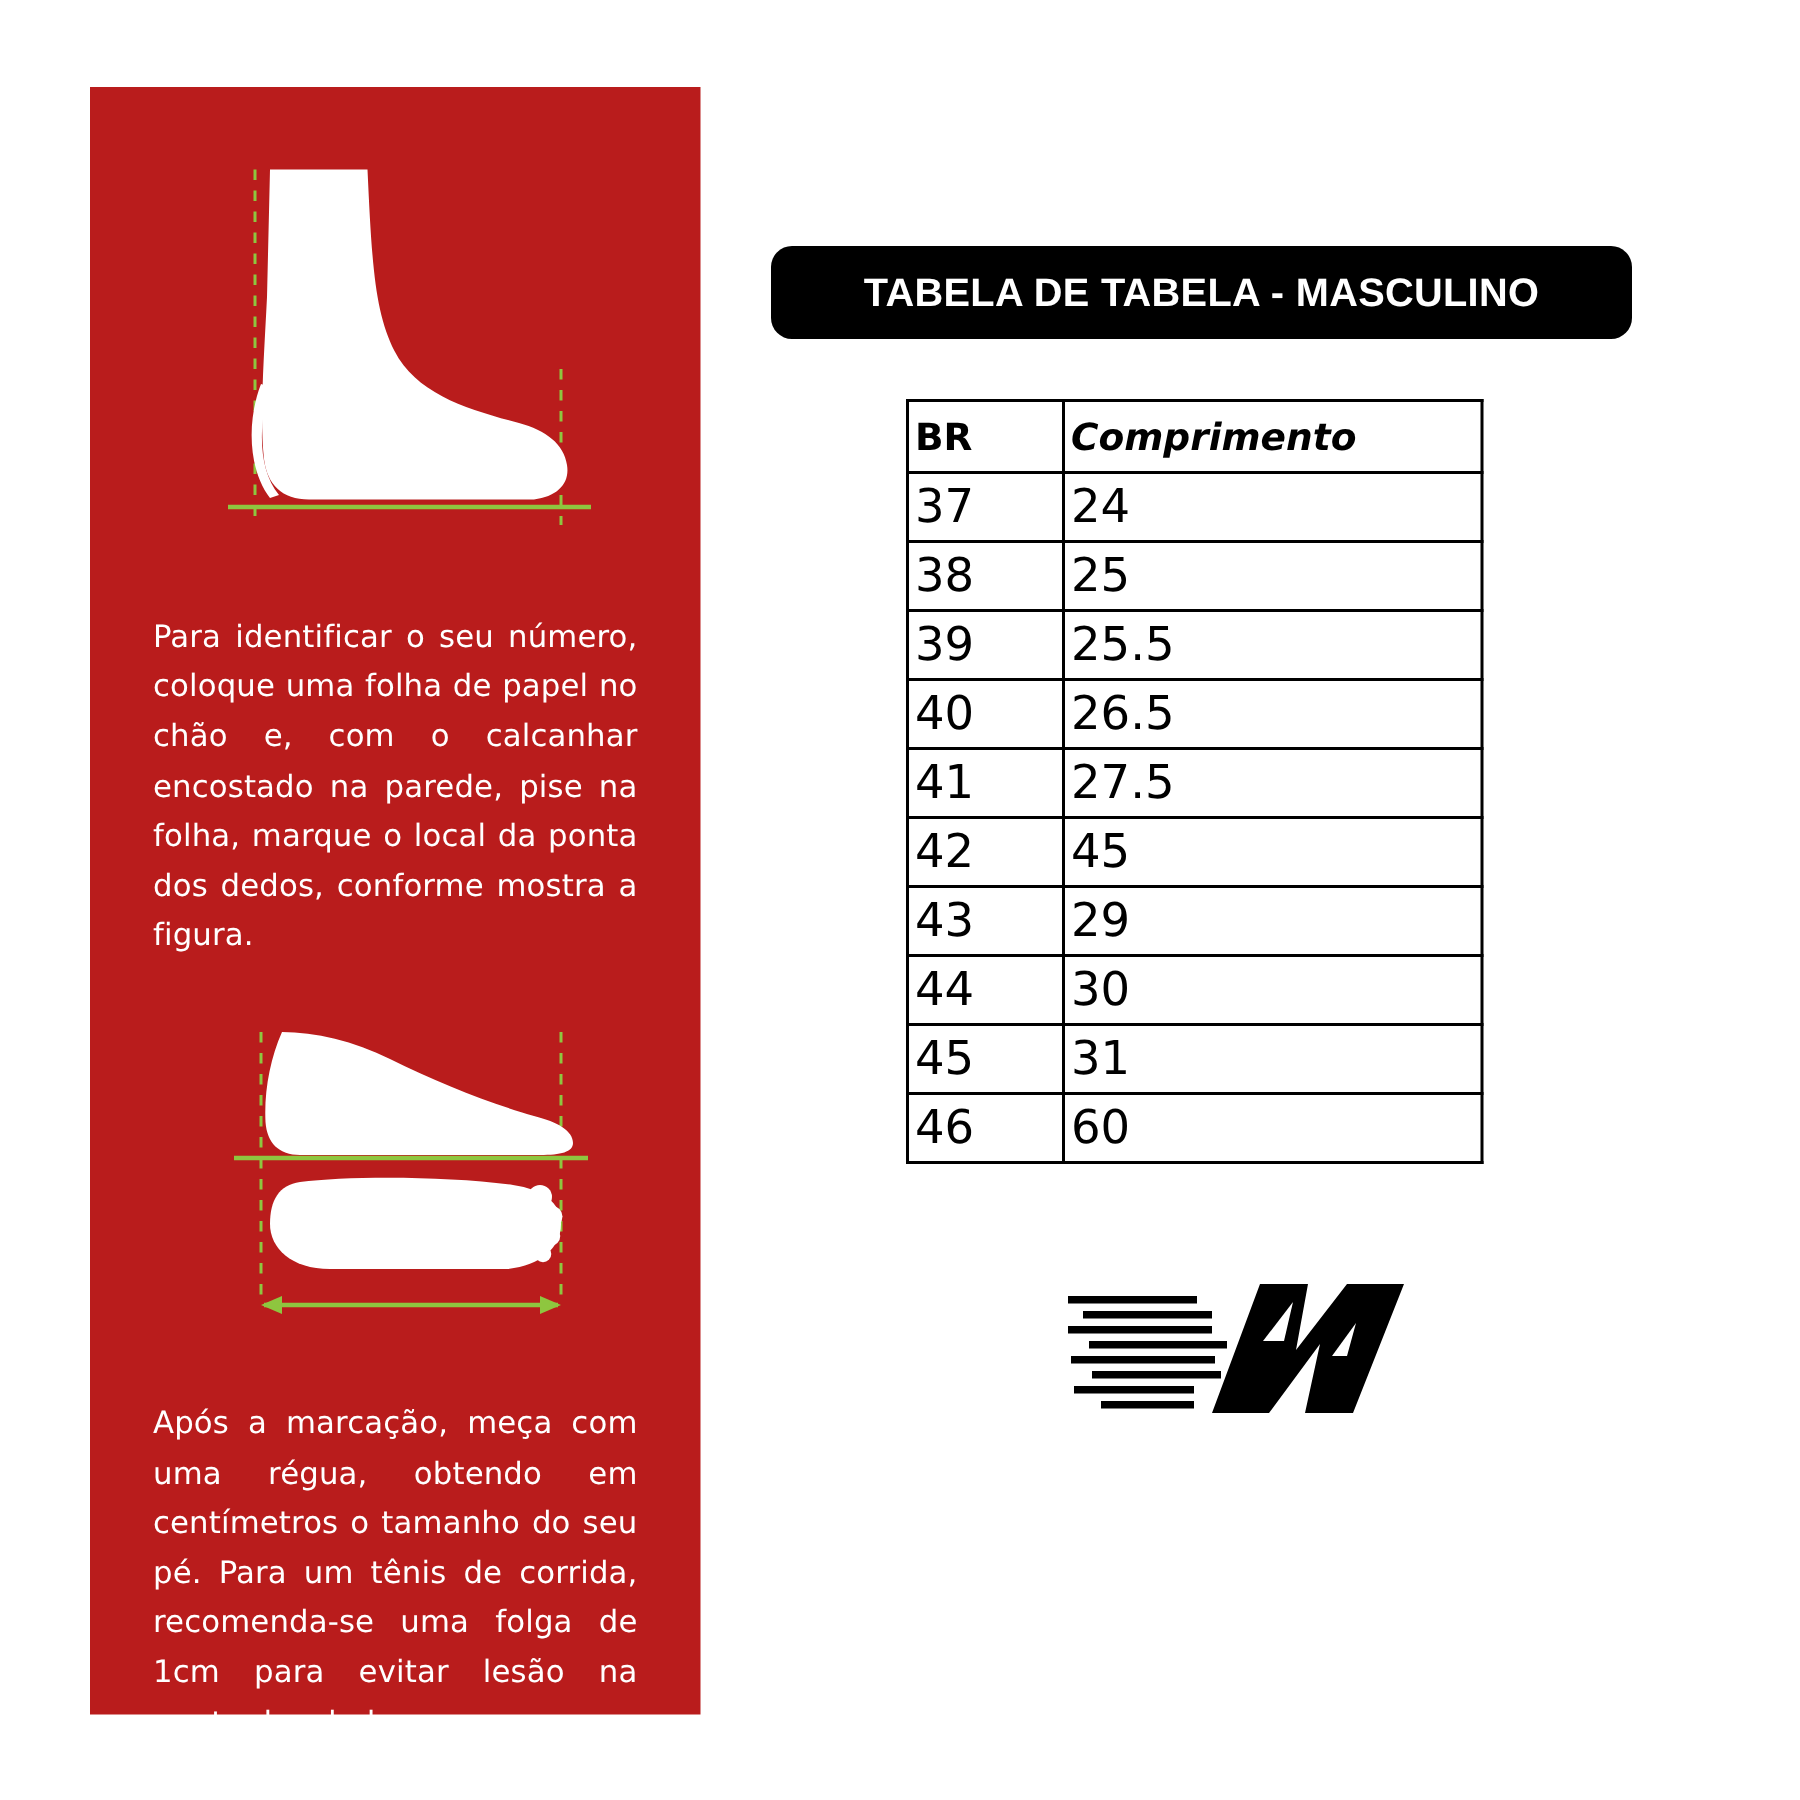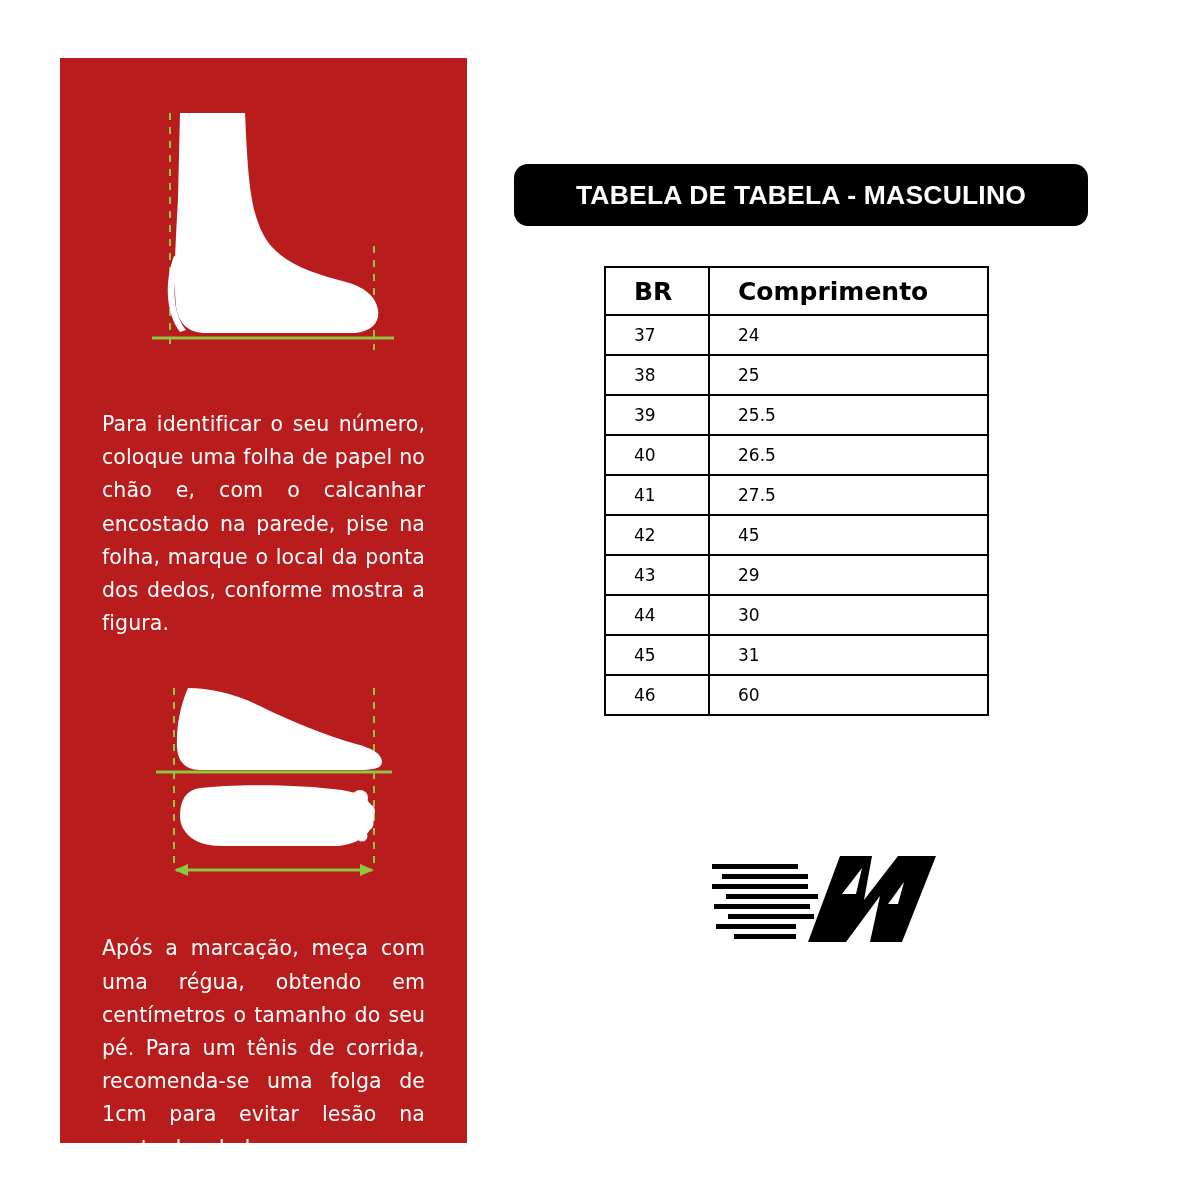--- a/index.html
+++ b/index.html
@@ -91,34 +91,34 @@
     top: 208px;
     width: 383px;
     border-collapse: collapse;
     table-layout: fixed;
   }
   .size-table th, .size-table td {
     border: 2px solid #000000;
     font-family: "DejaVu Sans", sans-serif;
     color: #000000;
     text-align: left;
-    padding: 4px 28px;
+    padding: 4px 4px;
     height: 40px;
     box-sizing: border-box;
   }
   .size-table th {
     font-weight: bold;
     font-size: 25px;
     height: 48px;
   }
   .size-table td {
-    font-size: 17px;
+    font-size: 31px;
   }
   .col-br { width: 104px; }
-  .col-len { width: 279px; }
+  .col-len { width: 279px; font-style: italic; }
 
   
   .logo-wrap {
     position: absolute;
     left: 96px;
     top: 790px;
     width: 450px;
     height: 240px;
   }
   .logo-mark {

